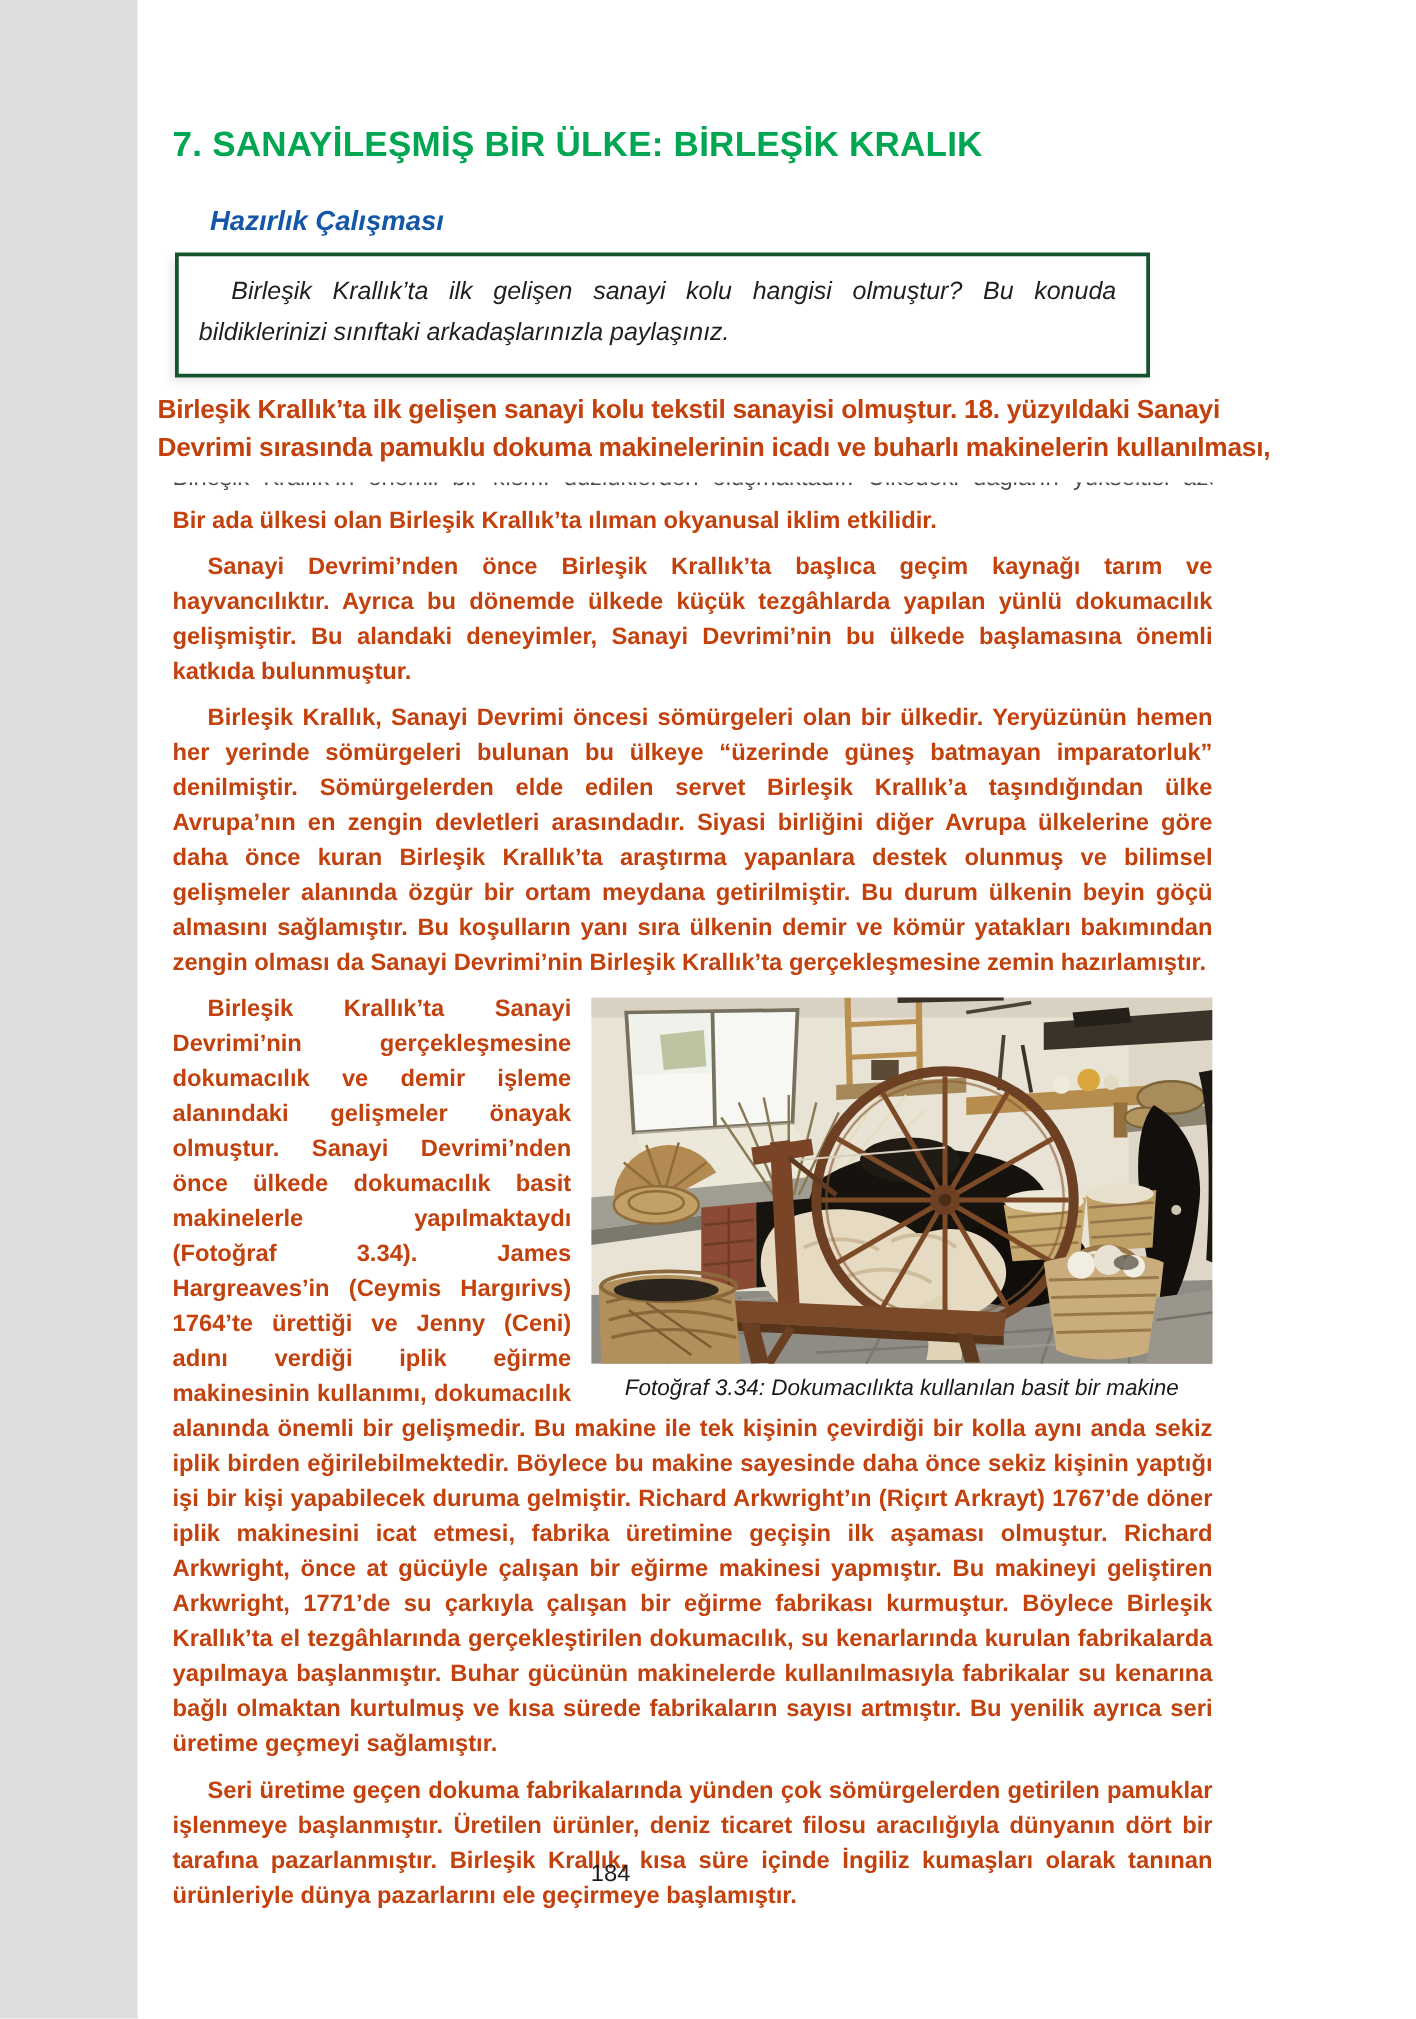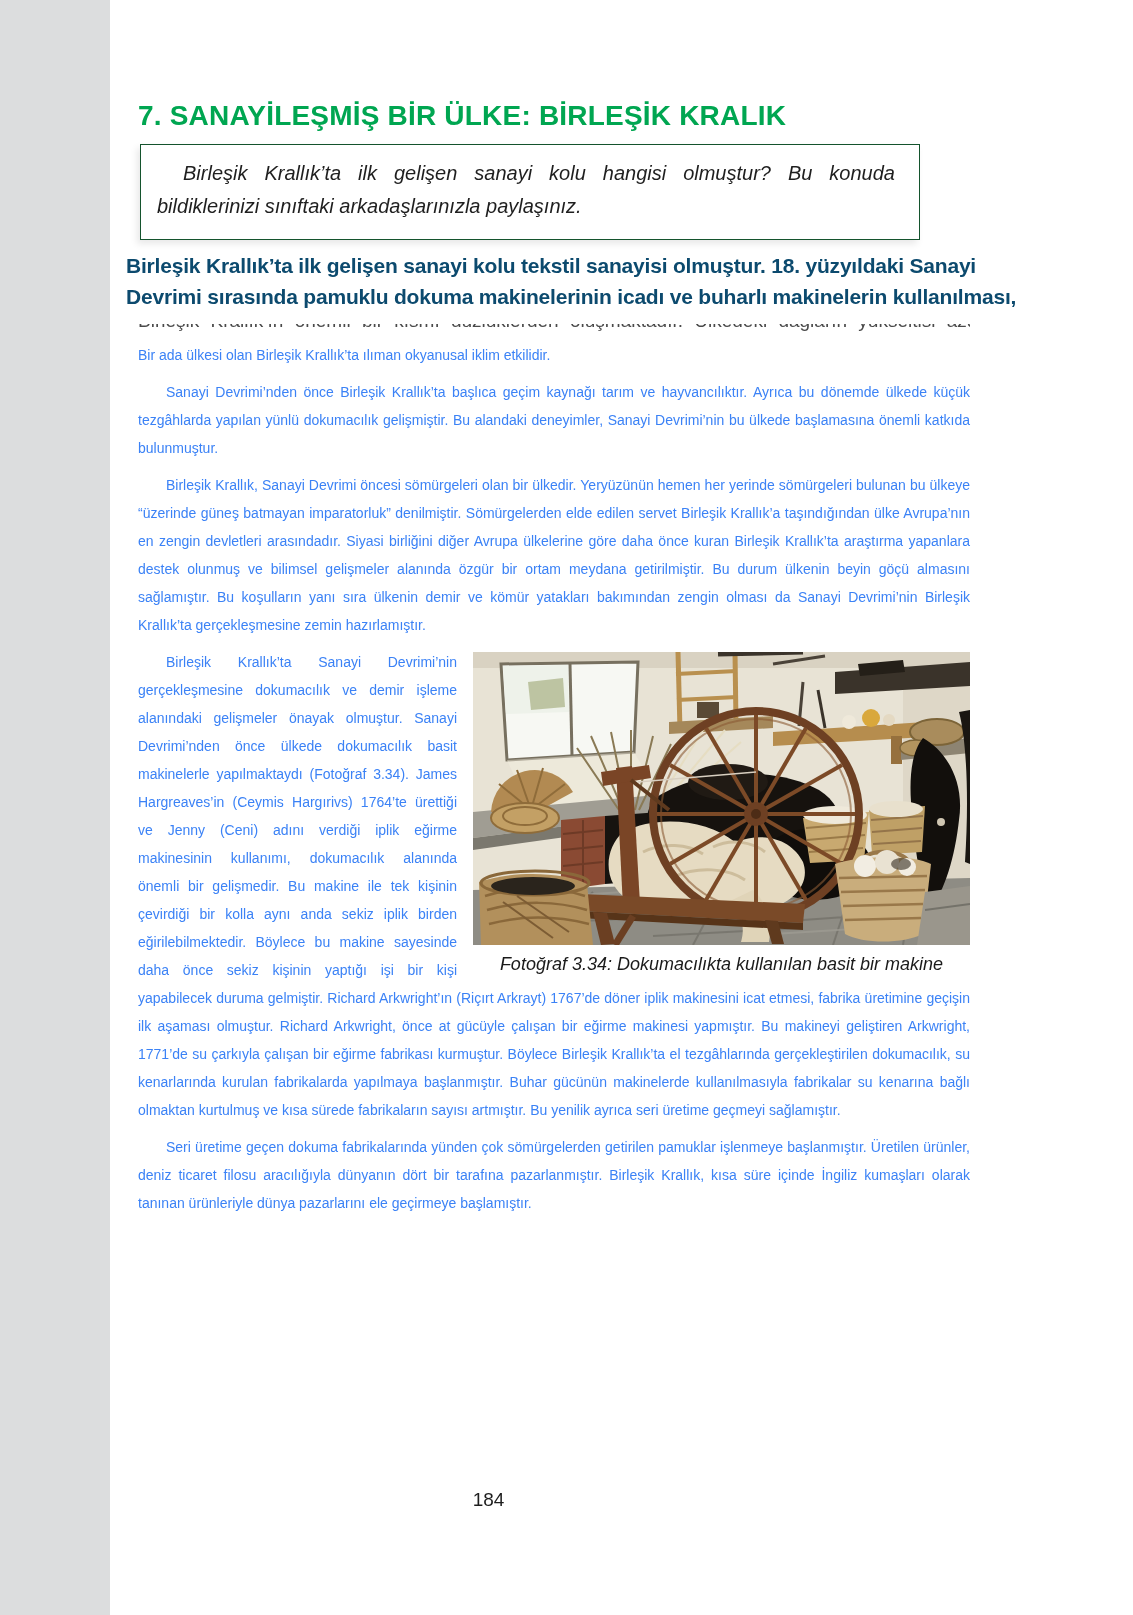--- a/index.html
+++ b/index.html
@@ -4,33 +4,33 @@
 <style>
   html,body{margin:0;padding:0;}
   body{background:#ffffff;font-family:"Liberation Sans", sans-serif;}
   .page{position:relative;width:1133px;height:1615px;background:#ffffff;overflow:hidden;}
   .gray-bar{position:absolute;left:0;top:0;width:110px;height:1615px;background:#dcddde;}
   .content{position:absolute;left:110px;top:0;width:948px;padding:0 88px 0 28px;box-sizing:border-box;}
 
   .main-heading{margin:100px 0 0 0;font-size:28px;font-weight:bold;color:#00a651;letter-spacing:0.2px;}
   .prep-title{margin:32px 0 0 30px;font-size:22px;font-weight:bold;font-style:italic;color:#1457a8;}
 
-  .question-box{margin:12px 50px 0 2px;background:#fff;border:1px solid #14532d;
+  .question-box{margin:12px 50px 0 2px;background:#fff;border:3px solid #14532d;
     box-shadow:-3px 4px 7px rgba(0,0,0,0.09);padding:12px 24px 16px 16px;}
   .question-text{font-size:20px;font-style:italic;line-height:33px;color:#1f1f1f;text-indent:26px;text-align:justify;margin:0;}
 
-  .answer-block{margin:10px -20px 0 -12px;color:#0c4a6e;font-weight:bold;font-size:21px;line-height:31px;}
+  .answer-block{margin:10px -20px 0 -12px;color:#c2410c;font-weight:bold;font-size:21px;line-height:31px;}
   .answer-line{white-space:nowrap;letter-spacing:-0.2px;}
 
   .clipped-line{position:relative;height:12px;overflow:hidden;margin-top:12px;}
   .clipped-line span{position:absolute;left:0;top:-17px;display:block;width:100%;
     font-size:19px;line-height:28px;color:#4a4a4a;white-space:nowrap;
     text-align:justify;word-spacing:6px;}
 
-  .body-para{font-size:14px;line-height:28px;color:#3b82f6;text-align:justify;margin:0 0 9px 0;}
+  .body-para{font-size:19px;line-height:28px;color:#c2410c;text-align:justify;margin:0 0 9px 0;font-weight:bold;}
   .indent{text-indent:28px;}
   .first-para{margin-top:5px;}
 
   .two-col{overflow:visible;}
   .photo-fig{float:right;width:497px;margin:4px 0 4px 16px;}
   .photo-fig svg{display:block;width:497px;height:293px;}
   .photo-caption{margin-top:9px;text-align:center;font-size:18px;font-style:italic;color:#1a1a1a;}
   .caption-label{font-weight:normal;}
   .clear{clear:both;}
 
@@ -40,20 +40,21 @@
 </head>
 <body>
 
 <div class="page">
   <div class="gray-bar"></div>
 
   <div class="content">
 
     <h1 class="main-heading">7. SANAYİLEŞMİŞ BİR ÜLKE: BİRLEŞİK KRALIK</h1>
 
+    <h2 class="prep-title">Hazırlık Çalışması</h2>
 
     <div class="question-box">
       <p class="question-text">Birleşik Krallık’ta ilk gelişen sanayi kolu hangisi olmuştur? Bu konuda bildiklerinizi sınıftaki arkadaşlarınızla paylaşınız.</p>
     </div>
 
     <div class="answer-block">
       <div class="answer-line">Birleşik Krallık’ta ilk gelişen sanayi kolu tekstil sanayisi olmuştur. 18. yüzyıldaki Sanayi</div>
       <div class="answer-line">Devrimi sırasında pamuklu dokuma makinelerinin icadı ve buharlı makinelerin kullanılması,</div>
     </div>
 

